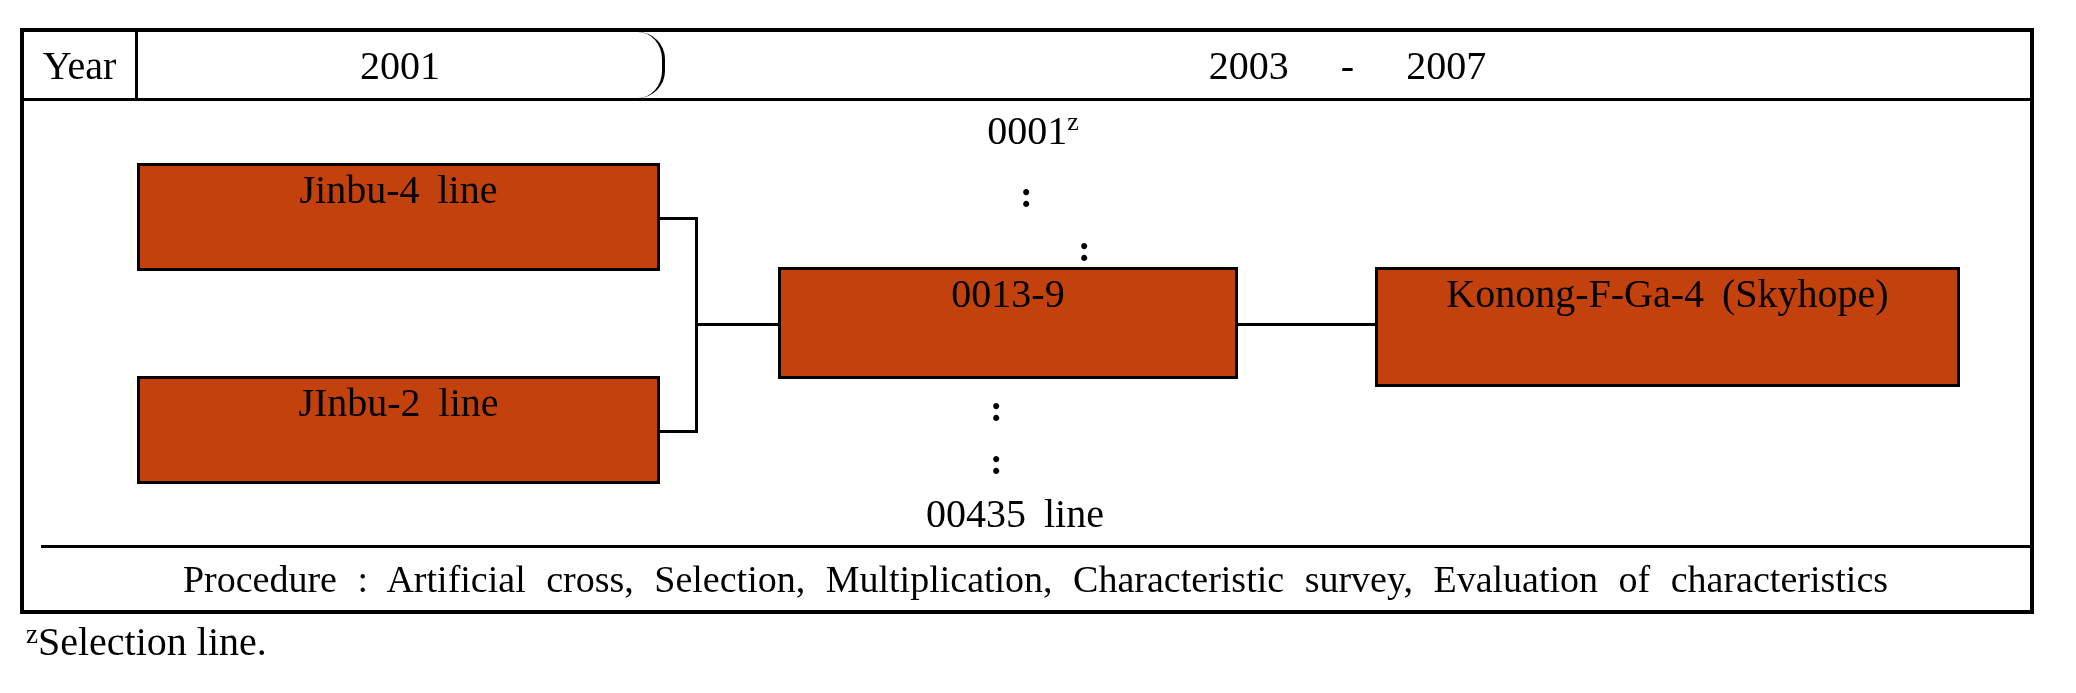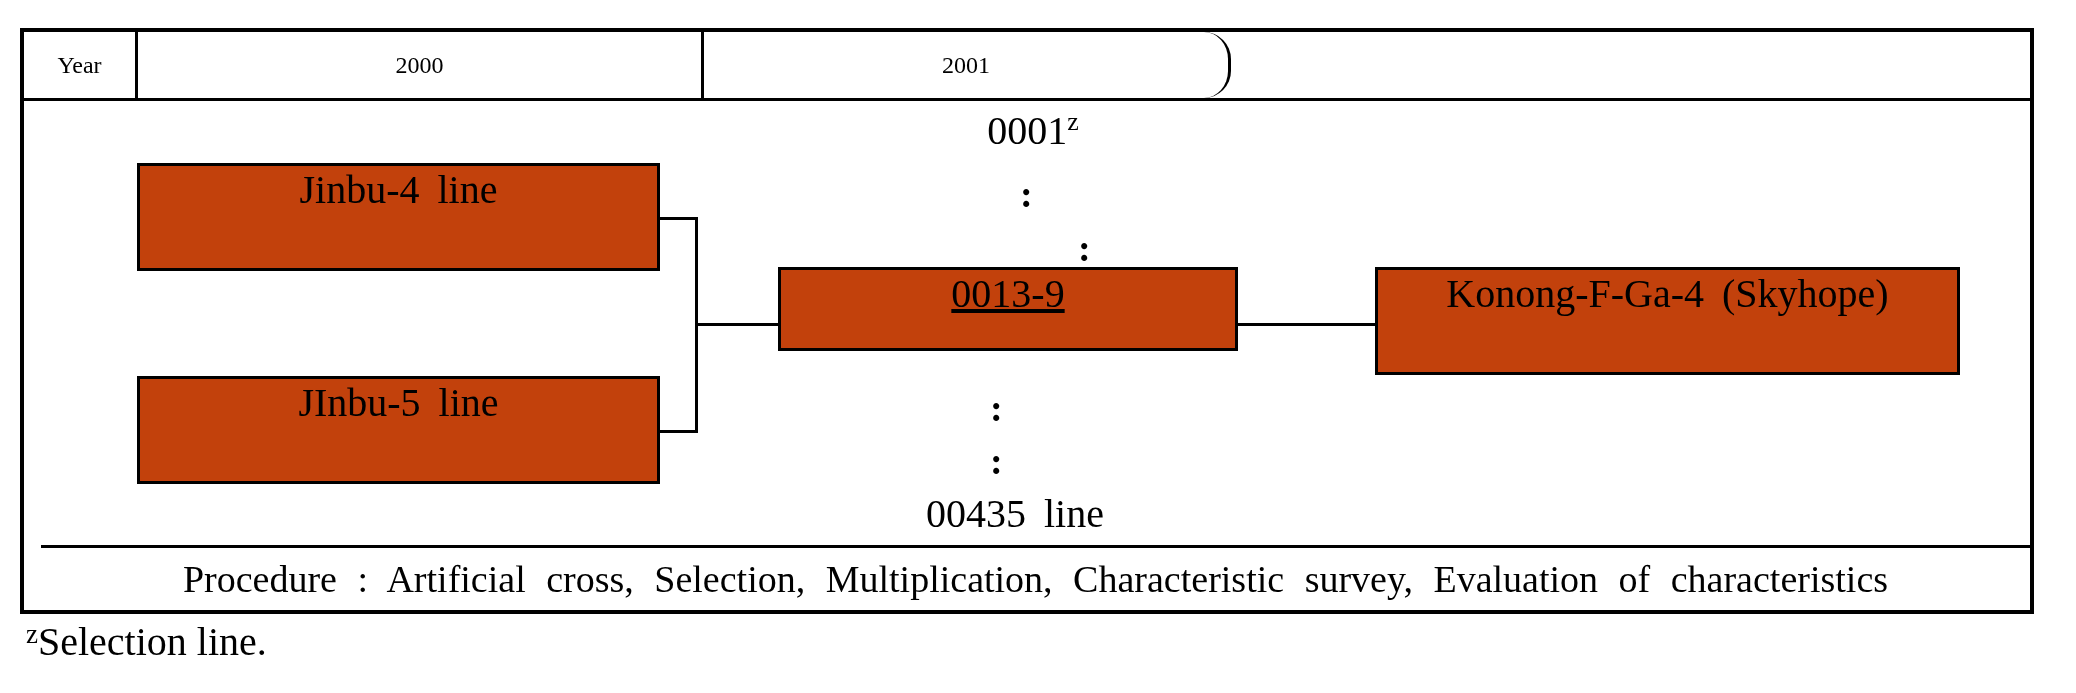--- a/index.html
+++ b/index.html
@@ -14,38 +14,38 @@
   .scheme-table{
     position:absolute;left:20px;top:28px;width:2014px;height:586px;
     border:4px solid #000;box-sizing:border-box;
     display:flex;flex-direction:column;background:#fff;
   }
 
   
   .header-row{display:flex;height:66px;border-bottom:3px solid #000;flex:none;}
   .hcell{
     display:flex;align-items:center;justify-content:center;
-    font-size:24px;box-sizing:border-box;white-space:nowrap;
+    font-size:40px;box-sizing:border-box;white-space:nowrap;
   }
   .hcell.year{width:114px;border-right:3px solid #000;}
   .hcell.c2000{width:566px;border-right:3px solid #000;}
   .hcell.c2001{width:527px;border-right:3px solid #000;border-radius:27px;}
   .hcell.clast{flex:1;word-spacing:42px;}
 
   
   .diagram{position:relative;flex:1;background:#fff;}
   .pbox{
     position:absolute;border:3px solid #000;box-sizing:border-box;
     display:flex;justify-content:center;
     font-size:40px;word-spacing:8px;background:#c2410c;white-space:nowrap;
   }
   #box-jinbu4{left:113px;top:62px;width:523px;height:108px;}
   #box-jinbu1{left:113px;top:275px;width:523px;height:108px;}
-  #box-0013{left:754px;top:166px;width:460px;height:84px;text-decoration:underline;}
-  #box-konong{left:1351px;top:166px;width:585px;height:108px;}
+  #box-0013{left:754px;top:166px;width:460px;height:112px;}
+  #box-konong{left:1351px;top:166px;width:585px;height:120px;}
 
   .cline{position:absolute;background:#000;}
   #stub-top{left:636px;top:116px;width:38px;height:3px;}
   #stub-bottom{left:636px;top:329px;width:38px;height:3px;}
   #vline{left:671px;top:116px;width:3px;height:216px;}
   #mid-line{left:671px;top:222px;width:83px;height:3px;}
   #right-line{left:1214px;top:222px;width:137px;height:3px;}
 
   .dtext{
     position:absolute;font-size:40px;white-space:nowrap;word-spacing:8px;
@@ -76,36 +76,36 @@
 <body>
 
 <div class="sheet">
 
   <div class="scheme-table">
 
     <div class="header-row">
       <div class="hcell year">
         <span>Year</span>
       </div>
-      <div class="hcell c2000">
-        <span>2000</span>
-      </div>
       <div class="hcell c2001">
         <span>2001</span>
+      </div>
+      <div class="hcell clast">
+        <span>2003 - 2007</span>
       </div>
     </div>
 
     <div class="diagram">
 
       <div class="pbox" id="box-jinbu4">
         <span>Jinbu-4 line</span>
       </div>
 
       <div class="pbox" id="box-jinbu1">
-        <span>JInbu-5 line</span>
+        <span>JInbu-2 line</span>
       </div>
 
       <div class="pbox" id="box-0013">
         <span>0013-9</span>
       </div>
 
       <div class="pbox" id="box-konong">
         <span>Konong-F-Ga-4 (Skyhope)</span>
       </div>
 

